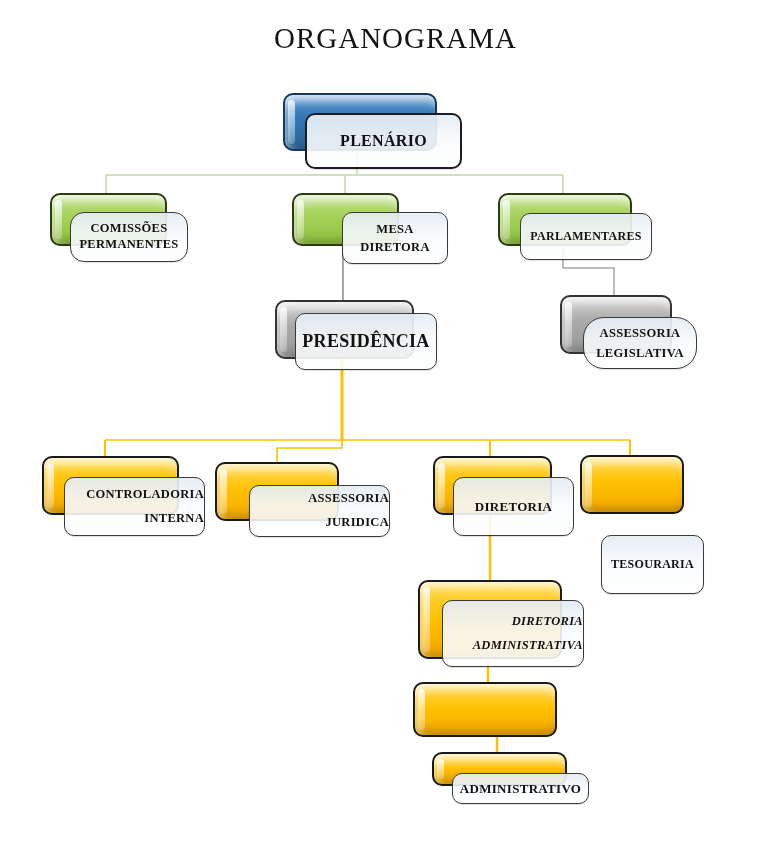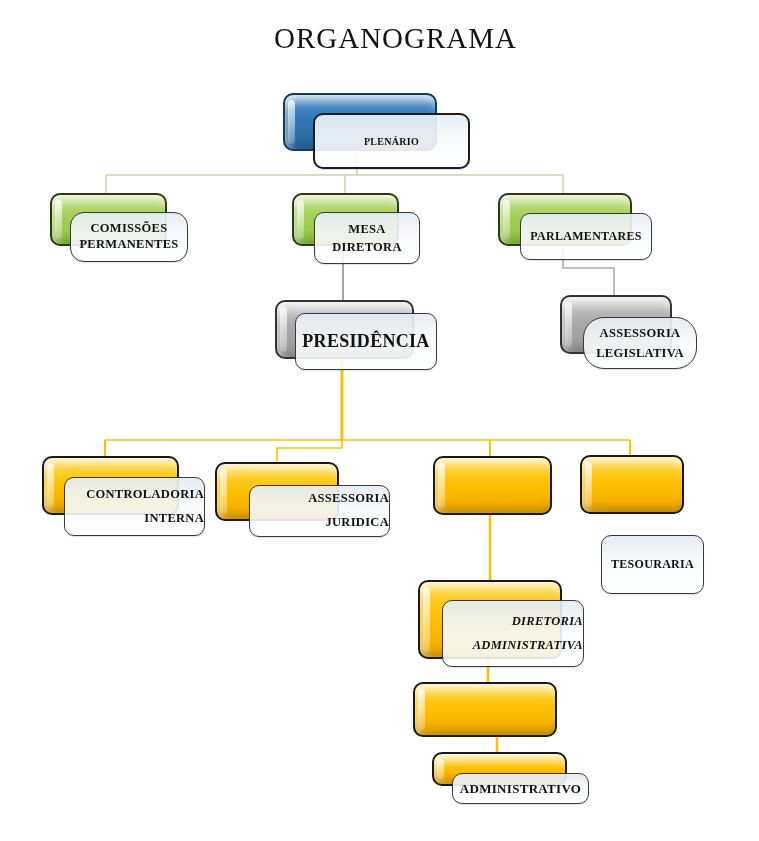--- a/index.html
+++ b/index.html
@@ -39,24 +39,24 @@
   .back.gold {background:linear-gradient(180deg,#ffd94f 0%,#ffc000 48%,#f2a900 100%);border-color:#191919;}
   .label{
     position:absolute;z-index:2;
     border:1.6px solid #3a3a3a;border-radius:10px;
     background:linear-gradient(180deg,rgba(228,236,243,0.93) 0%,rgba(247,250,252,0.90) 45%,rgba(255,255,255,0.88) 100%);
     display:flex;align-items:center;justify-content:center;
     text-align:center;
     font-weight:bold;font-size:12.5px;letter-spacing:.3px;color:#111;
     box-shadow:0 1px 1px rgba(0,0,0,0.12);
   }
-  .label.strong{border-color:#1d1d1d;border-width:2px;font-size:10px;margin-left:8px;}
+  .label.strong{border-color:#1d1d1d;border-width:2px;font-size:16px;}
   .one{white-space:nowrap;}
   .lh-tight{line-height:1.25;}
-  .lh-med{line-height:1.45;}
+  .lh-med{line-height:1.45;margin-left:28px;}
   .lh-air{line-height:1.6;border-radius:21px;}
   .lh-loose{line-height:1.9;text-align:right;}
 </style>
 </head>
 <body>
 
 <div class="canvas">
 
   <h1 class="title">ORGANOGRAMA</h1>
 
@@ -118,20 +118,21 @@
     <div class="label lh-loose" style="left:64px;top:477px;width:139px;height:57px;">CONTROLADORIA INTERNA</div>
   </div>
 
   <div class="node">
     <div class="back gold" style="left:215px;top:462px;width:120px;height:55px;"></div>
     <div class="label lh-loose" style="left:249px;top:485px;width:127px;height:50px;padding-left:12px;">ASSESSORIA JURIDICA</div>
   </div>
 
   <div class="node">
     <div class="back gold" style="left:433px;top:456px;width:115px;height:55px;"></div>
+    <div class="label one" style="left:453px;top:477px;width:119px;height:57px;font-size:13px;">DIRETORIA</div>
   </div>
 
   <div class="node">
     <div class="back gold" style="left:580px;top:455px;width:100px;height:55px;"></div>
     <div class="label one" style="left:601px;top:499px;width:101px;height:57px;font-size:12px;margin-top:36px;">TESOURARIA</div>
   </div>
 
   <div class="node">
     <div class="back gold" style="left:418px;top:580px;width:140px;height:75px;"></div>
     <div class="label lh-loose" style="left:442px;top:600px;width:140px;height:65px;font-style:italic;">DIRETORIA ADMINISTRATIVA</div>

